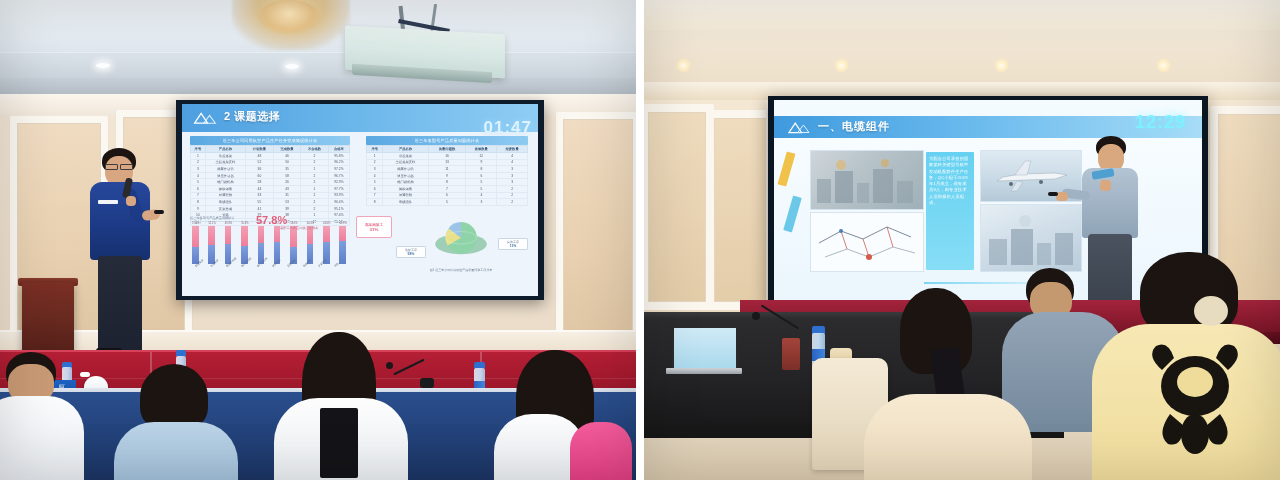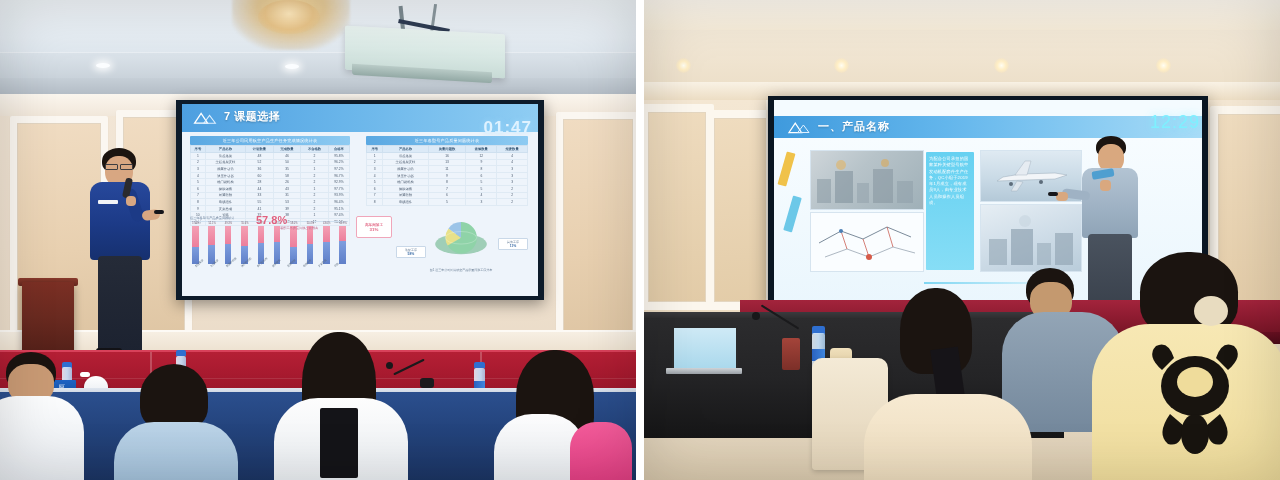--- a/index.html
+++ b/index.html
@@ -99,21 +99,21 @@
   #r-panelC{left:566px;top:106px;width:74px;height:196px;}
   #r-pillar{left:122px;top:100px;width:14px;height:200px;background:linear-gradient(90deg,#fbf5ea,#ecdcc4);}
 
   #r-screen-frame{left:124px;top:96px;width:440px;height:216px;background:#0a1622;box-shadow:0 4px 16px rgba(0,0,0,.42);}
   #r-screen{left:130px;top:100px;width:428px;height:208px;background:#e9f5fd;overflow:hidden;}
   #r-slide-head{position:absolute;left:0;top:16px;width:100%;height:22px;
     background:linear-gradient(90deg,#3f9add 0%,#63b6ec 40%,#a8dcf7 100%);}
   #r-slide-title{position:absolute;left:44px;top:19px;font-size:11px;color:#fff;font-weight:bold;letter-spacing:1px;
     text-shadow:0 1px 2px rgba(0,0,0,.22);}
   #r-logo{position:absolute;left:12px;top:20px;width:26px;height:15px;}
-  #r-timer{position:absolute;right:2px;top:12px;font-size:18px;font-weight:normal;color:#7ef0ff;letter-spacing:1px;
+  #r-timer{position:absolute;right:16px;top:12px;font-size:18px;font-weight:bold;color:#7ef0ff;letter-spacing:1px;
     text-shadow:0 0 8px rgba(120,240,255,.85);}
   .r-img{position:absolute;border:1px solid #d6e4ef;}
   #r-textbox{position:absolute;left:152px;top:52px;width:48px;height:118px;
     background:linear-gradient(180deg,rgba(90,205,240,.92),rgba(120,218,245,.88));border-radius:1px;}
   #r-textbox span{display:block;font-size:4.2px;color:#fff;line-height:1.5;padding:4px 3px;letter-spacing:.2px;word-break:break-all;}
 
   #r-person{left:430px;top:136px;width:80px;height:204px;}
   #r-stage{left:96px;top:300px;width:540px;height:36px;background:linear-gradient(180deg,#a3243c 0%,#8d1b30 50%,#741425 100%);}
   #r-stage-front{left:96px;top:332px;width:540px;height:12px;background:linear-gradient(180deg,#6b1022,#4d0a18);}
   #r-table{left:0;top:318px;width:420px;height:120px;background:linear-gradient(180deg,#2c2c2e 0%,#242426 50%,#161617 100%);}
@@ -164,21 +164,21 @@
     <div class="abs l-panel" id="l-panelC"></div>
     <div class="abs" id="l-wain"></div>
 
     <div class="abs" id="l-screen-frame"></div>
     <div class="abs" id="l-screen">
       <div id="l-slide-head"></div>
       <svg id="l-logo" viewBox="0 0 40 24">
         <path d="M4 20 L14 5 L24 20 Z" fill="none" stroke="#ffffff" stroke-width="2"></path>
         <path d="M18 20 L27 8 L36 20 Z" fill="none" stroke="#dff0ff" stroke-width="1.6"></path>
       </svg>
-      <div id="l-slide-title">7 课题选择</div>
+      <div id="l-slide-title">2 课题选择</div>
       <div id="l-timer">01:47</div>
 
       <div style="position:absolute;left:8px;top:32px;width:160px;">
         <div class="tbl-cap">近三年公司民用航空产品生产任务完成情况统计表</div>
         <table class="mini-table">
           <thead>
               <tr id="l-th-row">
                 <th>序号</th>
                 <th>产品名称</th>
                 <th>计划数量</th>
@@ -573,21 +573,21 @@
     <div class="abs" id="r-pillar"></div>
 
     <div class="abs" id="r-screen-frame"></div>
     <div class="abs" id="r-screen">
       <div style="position:absolute;left:0;top:0;width:100%;height:16px;background:#f4fbff;"></div>
       <div id="r-slide-head"></div>
       <svg id="r-logo" viewBox="0 0 40 24">
         <path d="M4 20 L14 5 L24 20 Z" fill="none" stroke="#ffffff" stroke-width="2"></path>
         <path d="M18 20 L27 8 L36 20 Z" fill="none" stroke="#dff0ff" stroke-width="1.6"></path>
       </svg>
-      <div id="r-slide-title">一、产品名称</div>
+      <div id="r-slide-title">一、电缆组件</div>
       <div id="r-timer">12:29</div>
 
       <div style="position:absolute;left:0;top:38px;width:100%;height:170px;background:linear-gradient(180deg,#f7fcff,#eaf6fd);"></div>
 
       <div class="r-img" style="left:36px;top:50px;width:112px;height:58px;
            background:linear-gradient(135deg,#cfd6da 0%,#b7c3c9 40%,#9fb0b8 100%);">
         <svg viewBox="0 0 112 58" style="width:100%;height:100%;opacity:.55;">
           <rect x="6" y="28" width="14" height="24" fill="#8a9aa4"></rect>
             <rect x="24" y="20" width="18" height="32" fill="#7f909b"></rect>
           <rect x="46" y="32" width="12" height="20" fill="#93a2ac"></rect>

